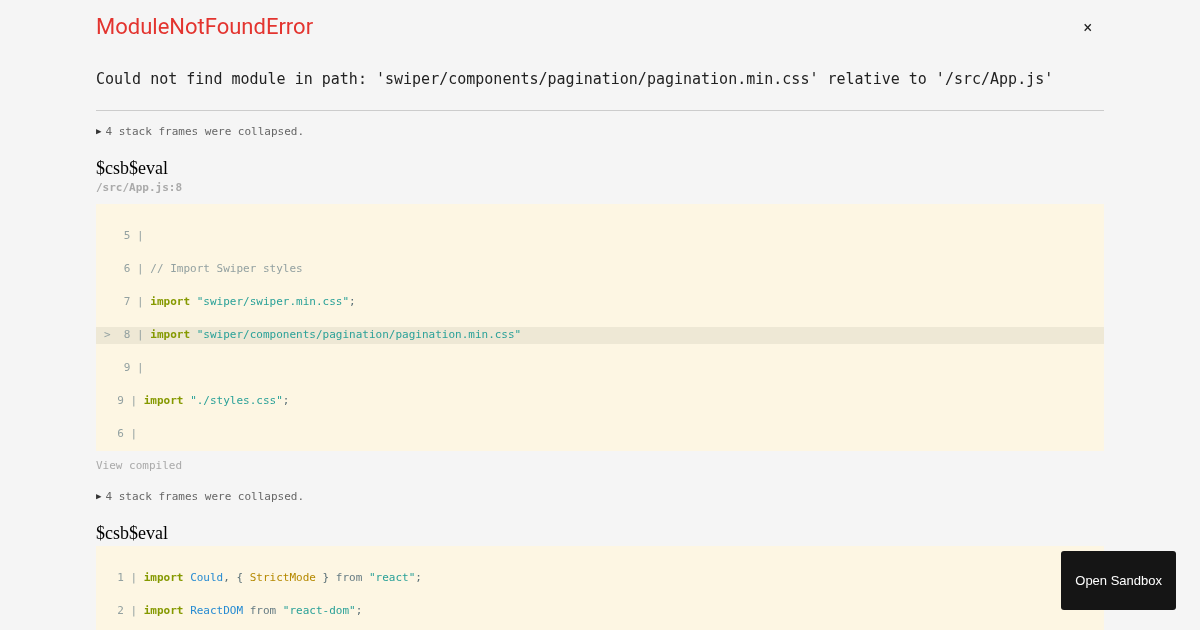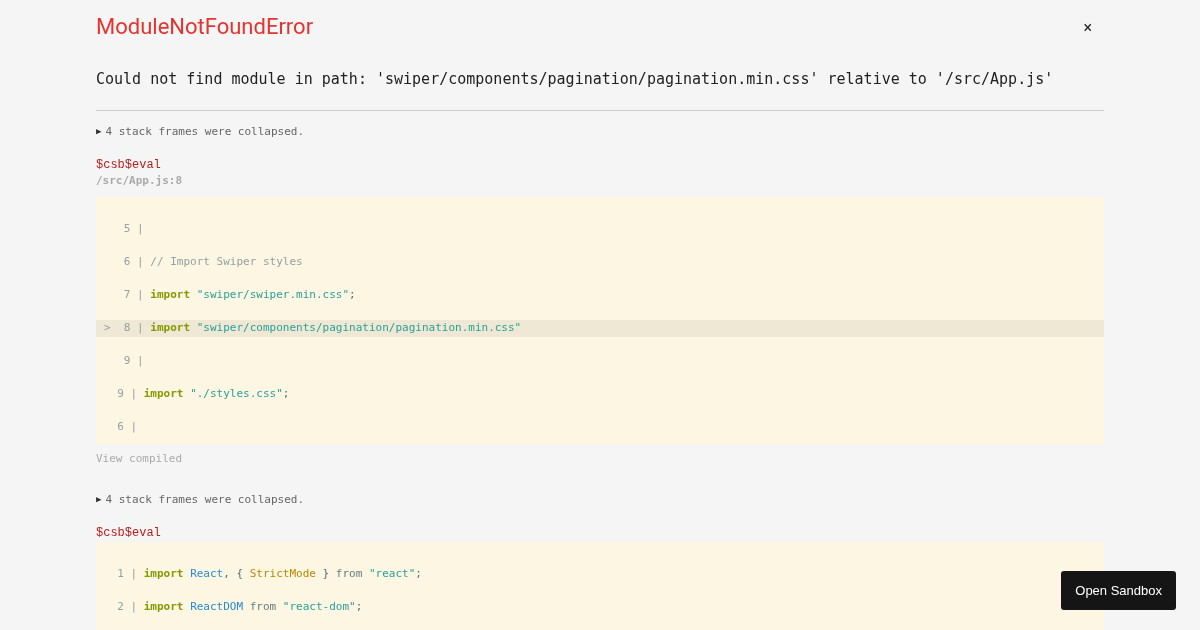--- a/index.html
+++ b/index.html
@@ -40,23 +40,23 @@
   cursor: pointer;
   display: flex;
   align-items: center;
   gap: 4px;
 }
 .triangle {
   font-size: 9px;
   color: #333;
 }
 .frame-source {
-  font-family: Liberation Mono, monospace;
-  font-size: 12px;
-  color: #b91c1c;
+  font-family: Liberation Serif, serif;
+  font-size: 18px;
+  color: #000000;
   margin-bottom: 2px;
 }
 .frame-location {
   font-family: Menlo, Consolas, monospace;
   font-size: 11px;
   color: #aaa;
   margin-bottom: 10px;
   font-weight: bold;
 }
 .code-block {
@@ -78,42 +78,42 @@
 .gutter { color: #93a1a1; }
 .keyword { color: #859900; font-weight: bold; }
 .string { color: #2aa198; }
 .punct { color: #586e75; }
 .identifier { color: #268bd2; }
 .classname { color: #b58900; }
 .view-compiled {
   font-family: Menlo, Consolas, monospace;
   font-size: 11px;
   color: #aaa;
-  margin-bottom: 28px;
+  margin-bottom: 18px;
   cursor: pointer;
 }
 .close-btn {
   position: absolute;
   top: 18px;
   right: 108px;
   font-size: 16px;
   color: #222;
   cursor: pointer;
   background: none;
   border: none;
   font-family: inherit;
 }
 .open-sandbox {
   position: absolute;
   bottom: 20px;
   right: 24px;
   background: #151515;
   color: #fff;
   border: none;
-  padding: 12px 14px;
+  padding: 22px 14px;
   font-size: 13px;
   border-radius: 3px;
   cursor: pointer;
 }
 </style>
 </head>
 <body>
 
 <button class="close-btn">×</button>
 
@@ -142,21 +142,21 @@
   <div class="view-compiled">View compiled</div>
 
   <div class="collapsed-frames">
     <span class="triangle">▶</span>
     <span>4 stack frames were collapsed.</span>
   </div>
 
   <div class="frame-source">$csb$eval</div>
 
   <div class="code-block">
-<div class="code-line"><span class="gutter">  1 | </span><span class="keyword">import</span> <span class="identifier">React</span><span class="punct">,</span><span class="punct"> { </span><span class="classname">StrictMode</span><span class="punct"> } </span><span>from </span><span class="string">"react"</span><span class="punct">;</span></div>
+<div class="code-line"><span class="gutter">  1 | </span><span class="keyword">import</span> <span class="identifier">Could</span><span class="punct">,</span><span class="punct"> { </span><span class="classname">StrictMode</span><span class="punct"> } </span><span>from </span><span class="string">"react"</span><span class="punct">;</span></div>
 <div class="code-line"><span class="gutter">  2 | </span><span class="keyword">import</span> <span class="identifier">ReactDOM</span><span> from </span><span class="string">"react-dom"</span><span class="punct">;</span></div>
 <div class="code-line"></div>
 
 
 
 </div>
 
 </div>
 
 <button class="open-sandbox">Open Sandbox</button>

